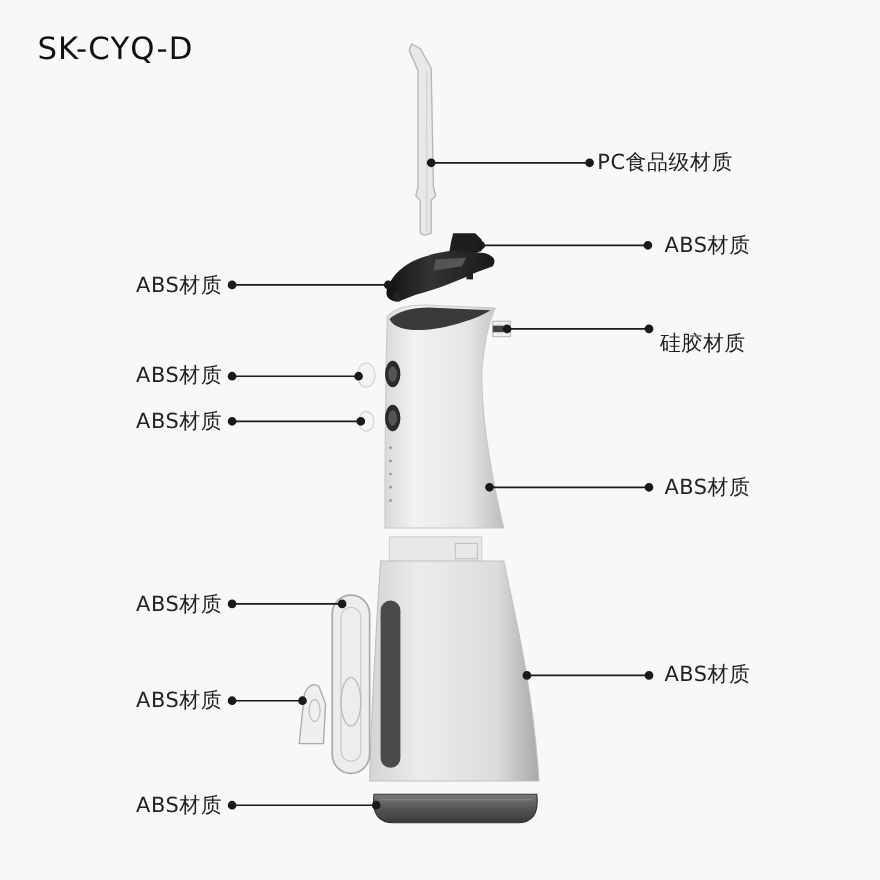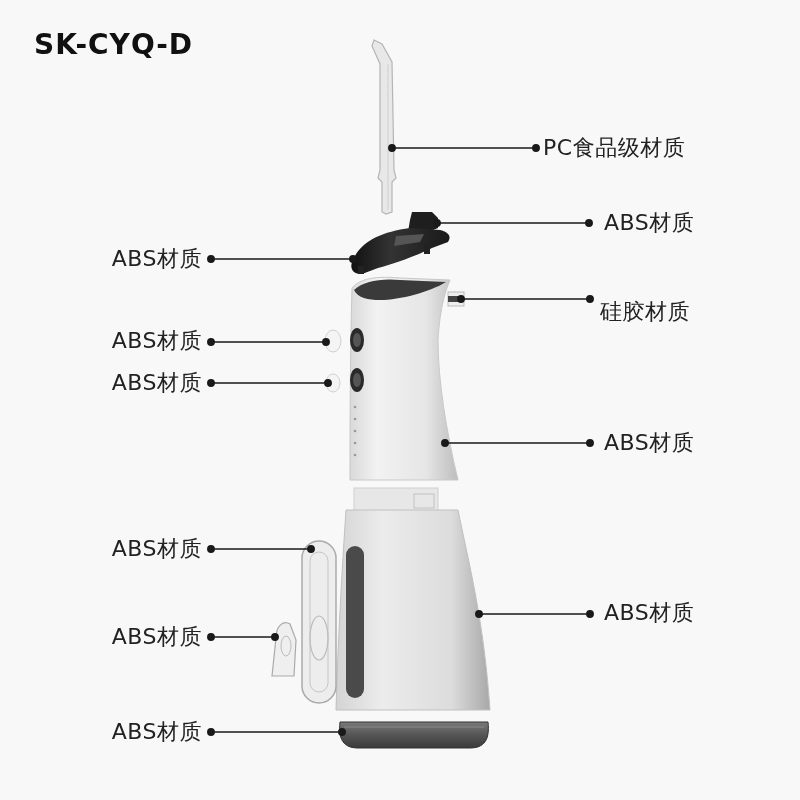--- a/index.html
+++ b/index.html
@@ -5,26 +5,26 @@
     html, body { margin: 0; padding: 0; }
     body {
       width: 800px; height: 800px; overflow: hidden;
       background: #f8f8f8;
       font-family: "DejaVu Sans", "Liberation Sans", sans-serif;
       position: relative;
     }
     .title {
       position: absolute; left: 34px; top: 28px;
       font-family: "DejaVu Sans", sans-serif;
-      font-weight: bold; font-size: 28px; letter-spacing: 1px;
+      font-weight: normal; font-size: 28px; letter-spacing: 1px;
       color: #111;
     }
     .stage { position: absolute; left: 0; top: 0; width: 800px; height: 800px; }
     .label {
-      position: absolute; font-size: 22px; color: #222;
+      position: absolute; font-size: 19px; color: #222;
       line-height: 26px; white-space: nowrap; letter-spacing: 0.5px;
     }
     .label.left { text-align: right; width: 110px; left: 92px; }
     .label.right { left: 0; }
   </style>
 </head>
 <body>
 
 <div class="title">SK-CYQ-D</div>
 

